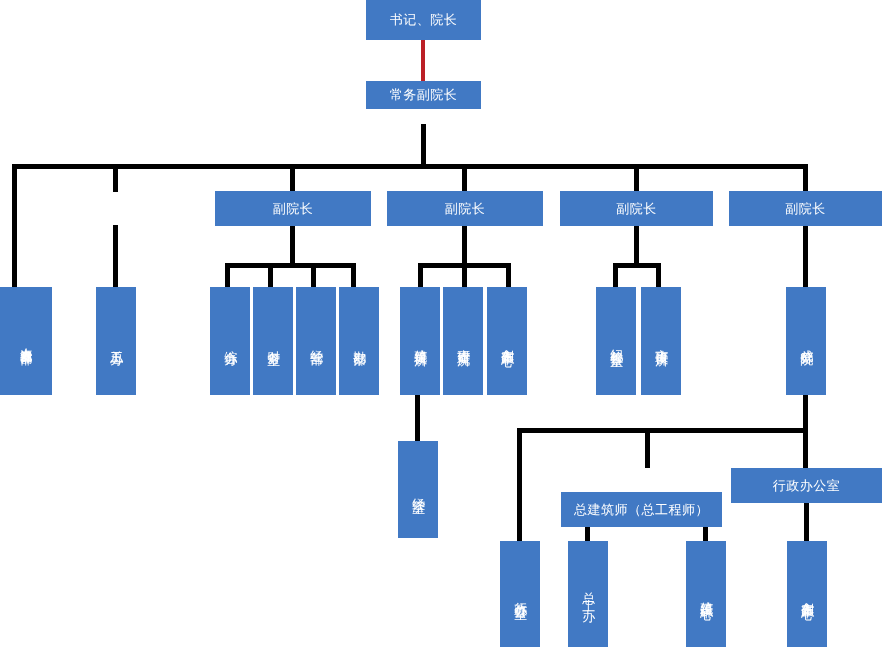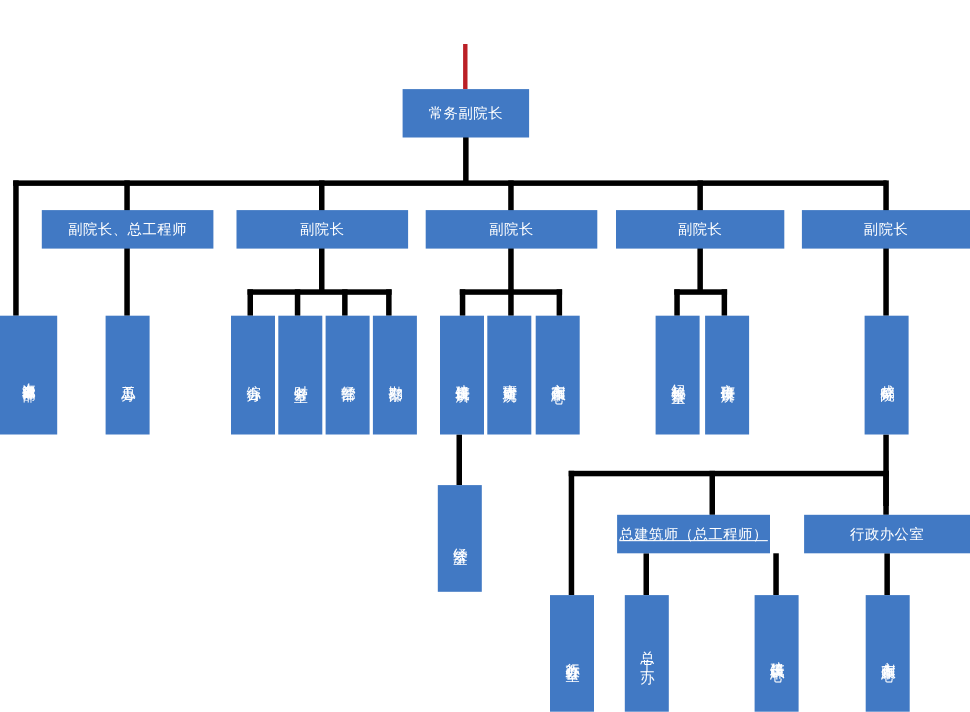--- a/index.html
+++ b/index.html
@@ -96,24 +96,24 @@
 
   <div class="ln" style="left:645px;top:428px;width:5px;height:40px;"></div>
 
   <div class="ln" style="left:803px;top:428px;width:5px;height:40px;"></div>
 
   <div class="ln" style="left:585px;top:503px;width:5px;height:38px;"></div>
   <div class="ln" style="left:703px;top:503px;width:5px;height:38px;"></div>
 
   <div class="ln" style="left:804px;top:503px;width:5px;height:38px;"></div>
 
+  <div class="box h" style="left:366px;top:0px;width:115px;height:40px;">书记、院长</div>
 
-  <div class="box h" style="left:366px;top:81px;width:115px;height:44px;">常务副院长</div>
+  <div class="box h" style="left:366px;top:81px;width:115px;height:28px;">常务副院长</div>
 
-  <div class="box h" style="left:38px;top:191px;width:156px;height:35px;">副院长、总工程师</div>
 
   <div class="box h" style="left:215px;top:191px;width:156px;height:35px;">副院长</div>
 
   <div class="box h" style="left:387px;top:191px;width:156px;height:35px;">副院长</div>
 
   <div class="box h" style="left:560px;top:191px;width:153px;height:35px;">副院长</div>
 
   <div class="box h" style="left:729px;top:191px;width:153px;height:35px;">副院长</div>
 
   <div class="box dual" style="left:0px;top:287px;width:52px;height:108px;">
@@ -138,21 +138,21 @@
   <div class="box v" style="left:487px;top:287px;width:40px;height:108px;">方案创作中心</div>
 
   <div class="box v" style="left:596px;top:287px;width:40px;height:108px;">纪检督察室</div>
 
   <div class="box v" style="left:641px;top:287px;width:40px;height:108px;">市政设计所</div>
 
   <div class="box v" style="left:786px;top:287px;width:40px;height:108px;">成都分院</div>
 
   <div class="box v" style="left:398px;top:441px;width:40px;height:97px;">经济室</div>
 
-  <div class="box h" style="left:561px;top:468px;width:139px;height:35px;text-decoration:underline;">总建筑师（总工程师）</div>
+  <div class="box h" style="left:561px;top:492px;width:161px;height:35px;">总建筑师（总工程师）</div>
 
   <div class="box h" style="left:731px;top:468px;width:151px;height:35px;">行政办公室</div>
 
   <div class="box v" style="left:500px;top:541px;width:40px;height:106px;">行政办公室</div>
 
   <div class="box v wide" style="left:568px;top:541px;width:40px;height:106px;">总工办</div>
 
   <div class="box v" style="left:686px;top:541px;width:40px;height:106px;">建筑设计中心</div>
 
   <div class="box v" style="left:787px;top:541px;width:40px;height:106px;">方案创作中心</div>

